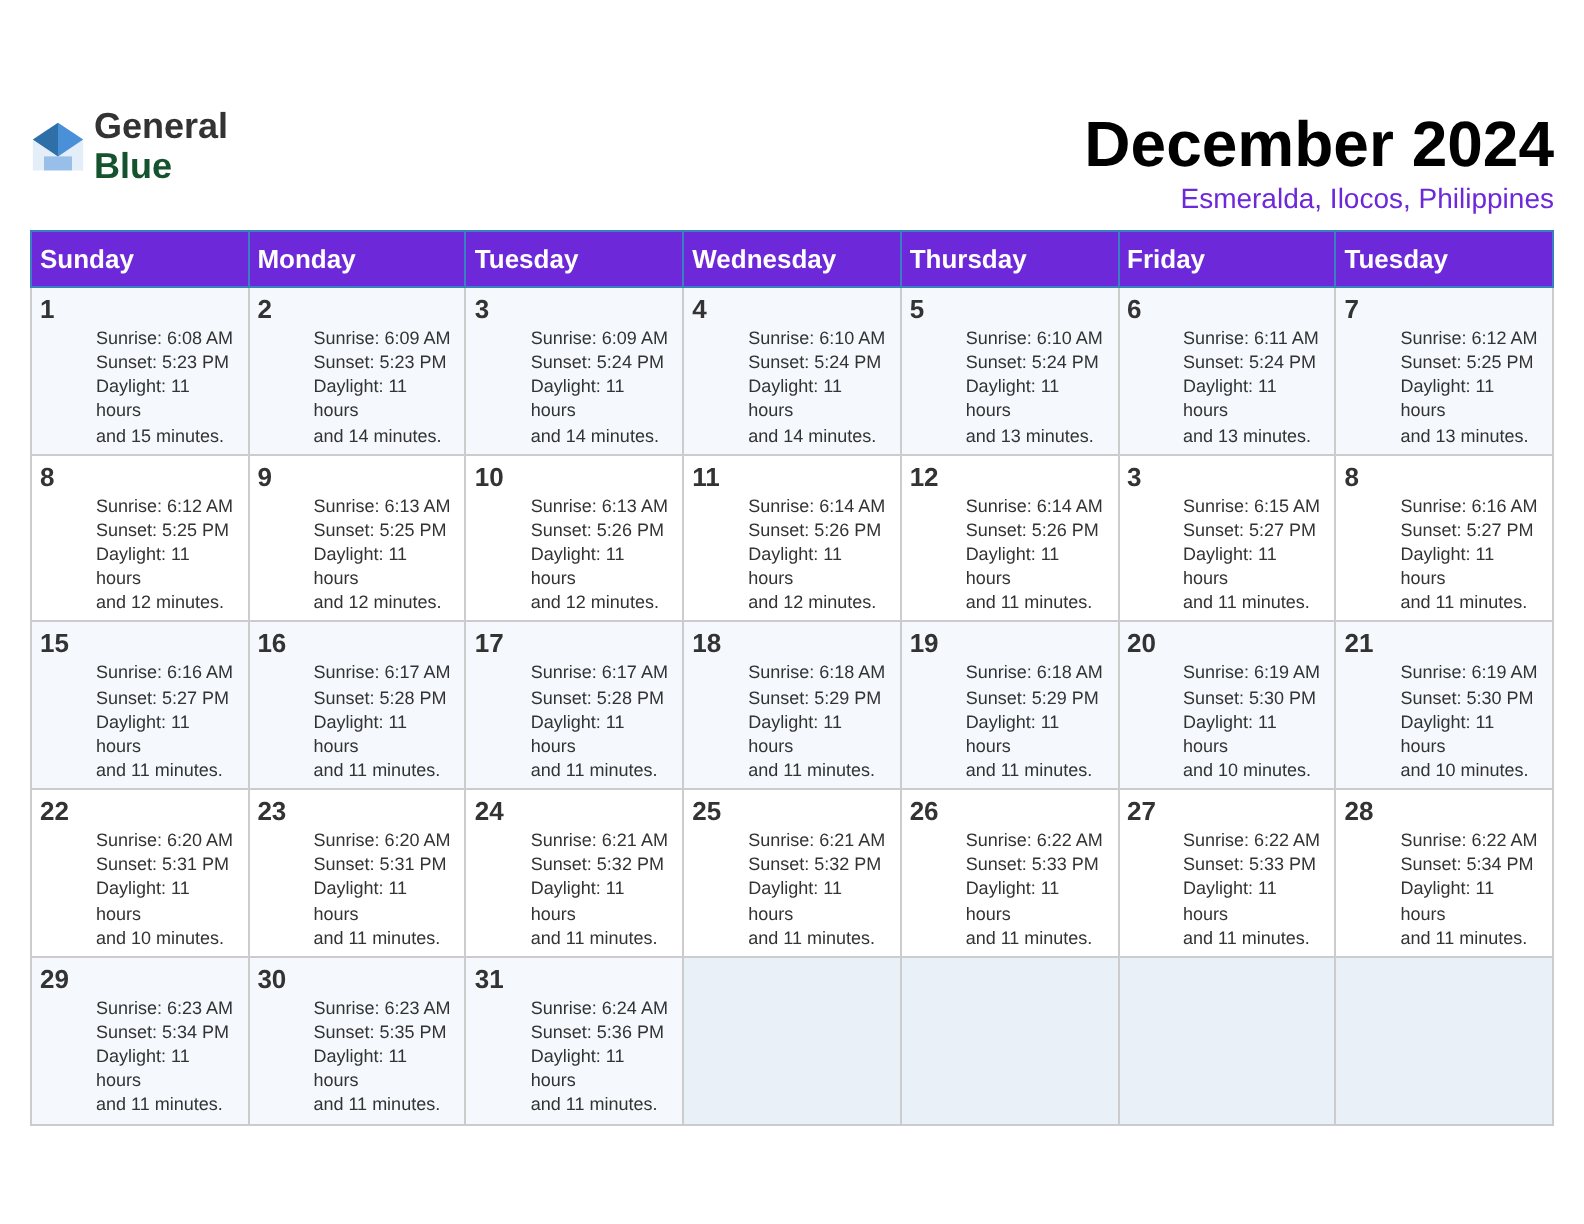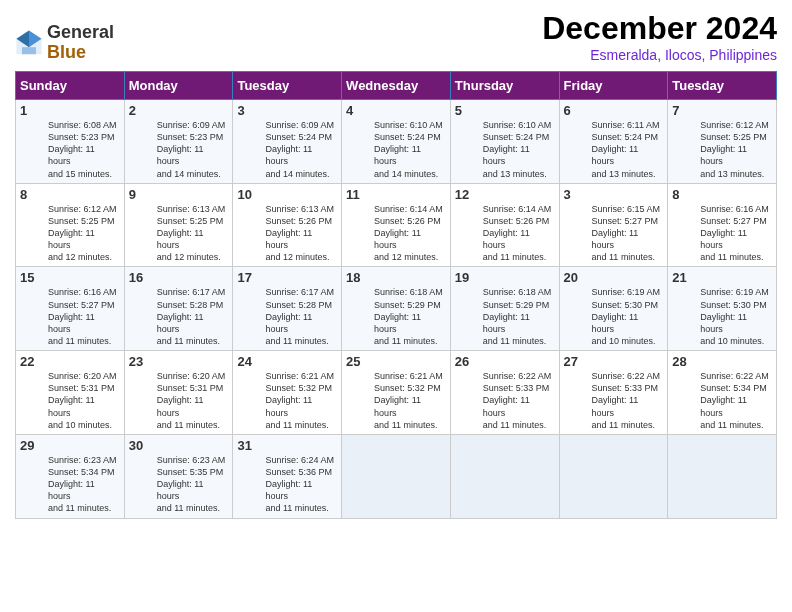--- a/index.html
+++ b/index.html
@@ -10,23 +10,24 @@
       height: 612px;
       overflow: hidden;
     }
     .page {
       width: 792px;
       min-height: 612px;
       padding: 10px 15px 10px 15px;
     }
     .header-row {
       display: flex;
-      align-items: flex-end;
+      align-items: flex-start;
       justify-content: space-between;
       margin-bottom: 8px;
+      margin-top: 44px;
     }
     .logo {
       display: flex;
       align-items: center;
       gap: 4px;
     }
     .logo-text {
       display: flex;
       flex-direction: column;
       line-height: 1.1;
@@ -46,21 +47,21 @@
     .cal-subtitle {
       font-size: 14px;
       color: #6d28d9;
     }
     table {
       width: 100%;
       border-collapse: collapse;
       table-layout: fixed;
     }
     thead tr th {
-      background-color: #701a75;
+      background-color: #6d28d9;
       color: #fff;
       font-size: 13px;
       font-weight: bold;
       padding: 6px 4px;
       text-align: left;
       border: 1px solid #3a7fc1;
     }
     tbody tr td {
       border: 1px solid #ccc;
       vertical-align: top;
@@ -97,21 +98,21 @@
   <div class="header-row">
     <div class="logo">
       <svg class="logo-icon" viewBox="0 0 40 40" xmlns="http://www.w3.org/2000/svg">
         <polygon points="20,2 38,14 38,36 2,36 2,14" fill="#4a90d9" opacity="0.15"></polygon>
         <polygon points="20,2 38,14 20,26" fill="#4a90d9"></polygon>
         <polygon points="20,2 2,14 20,26" fill="#2e6fa8"></polygon>
         <rect x="10" y="26" width="20" height="10" fill="#4a90d9" opacity="0.5"></rect>
       </svg>
       <div class="logo-text">
         <span style="font-size:18px;font-weight:bold;color:#333;">General</span>
-        <span style="font-size:18px;font-weight:bold;color:#a16207;">Blue</span>
+        <span style="font-size:18px;font-weight:bold;color:#14532d;">Blue</span>
       </div>
     </div>
     <div class="title-area">
       <div class="cal-title">December 2024</div>
       <div class="cal-subtitle">Esmeralda, Ilocos, Philippines</div>
     </div>
   </div>
 
   <table>
     <thead>

